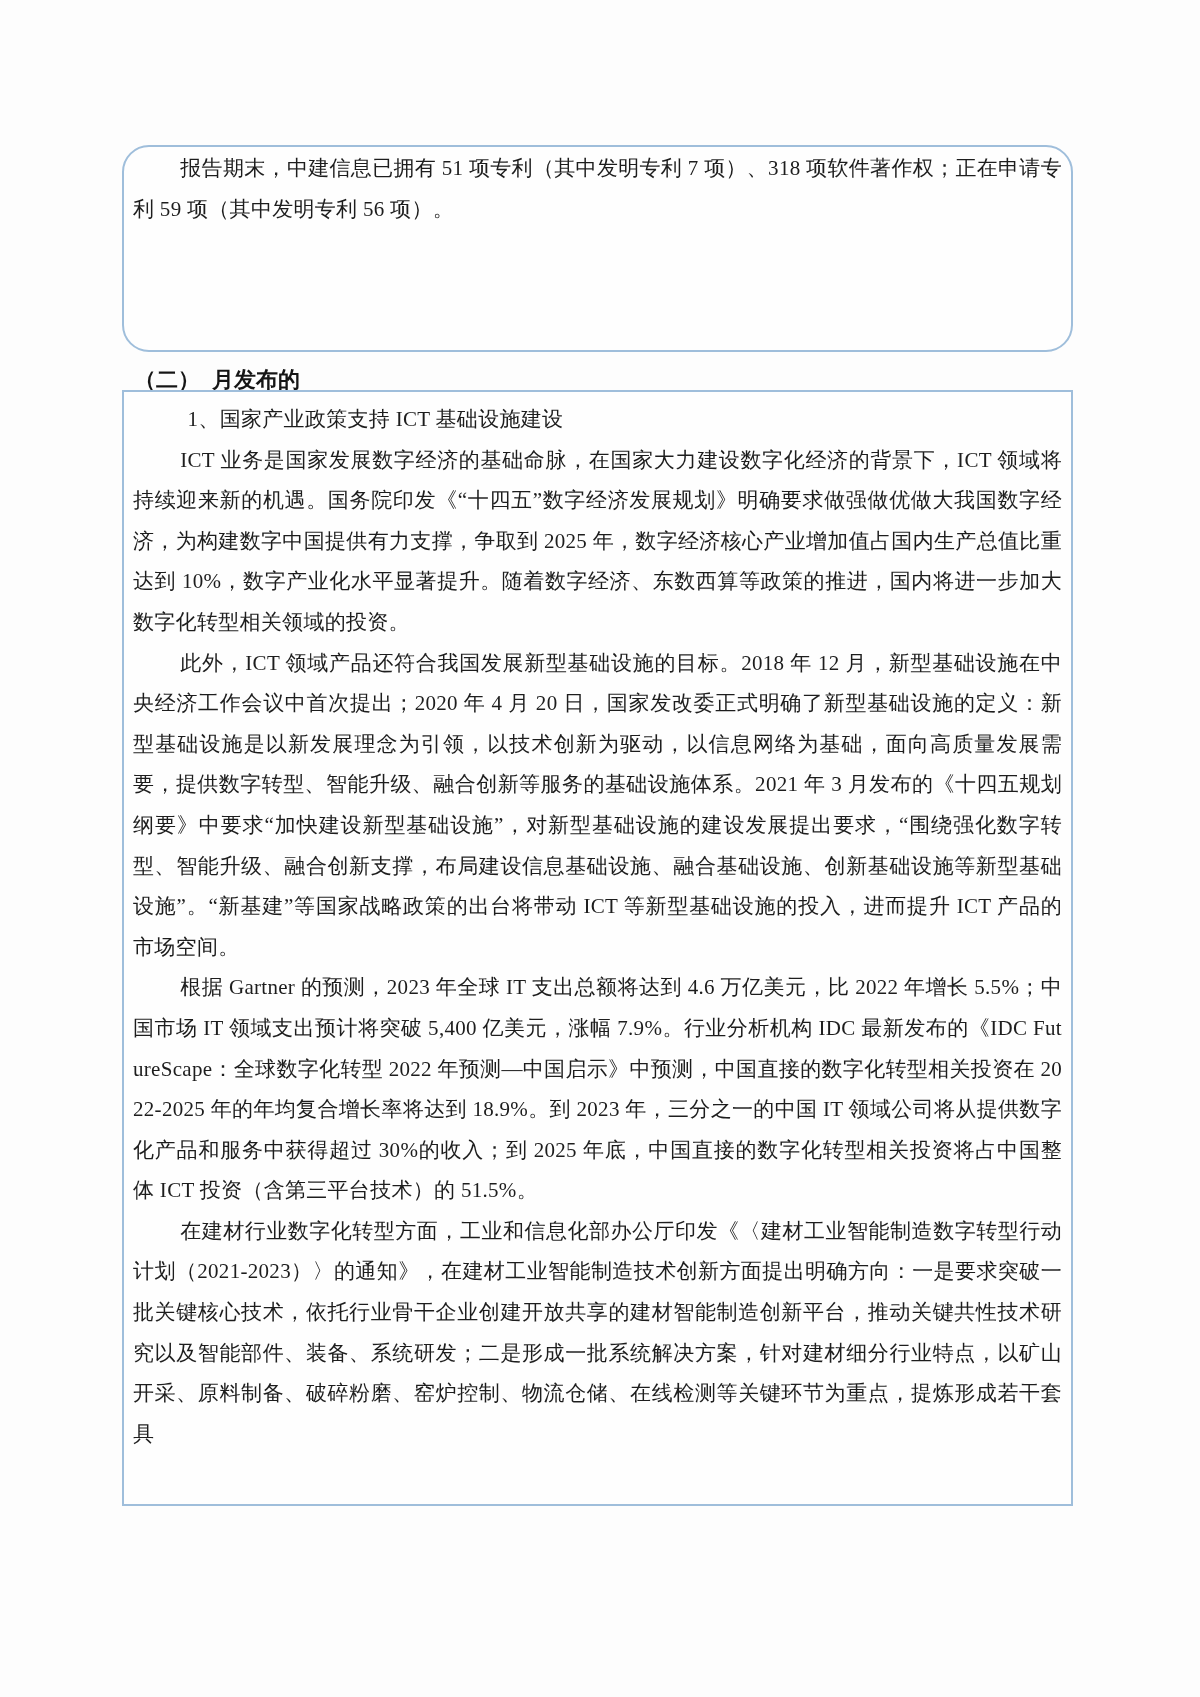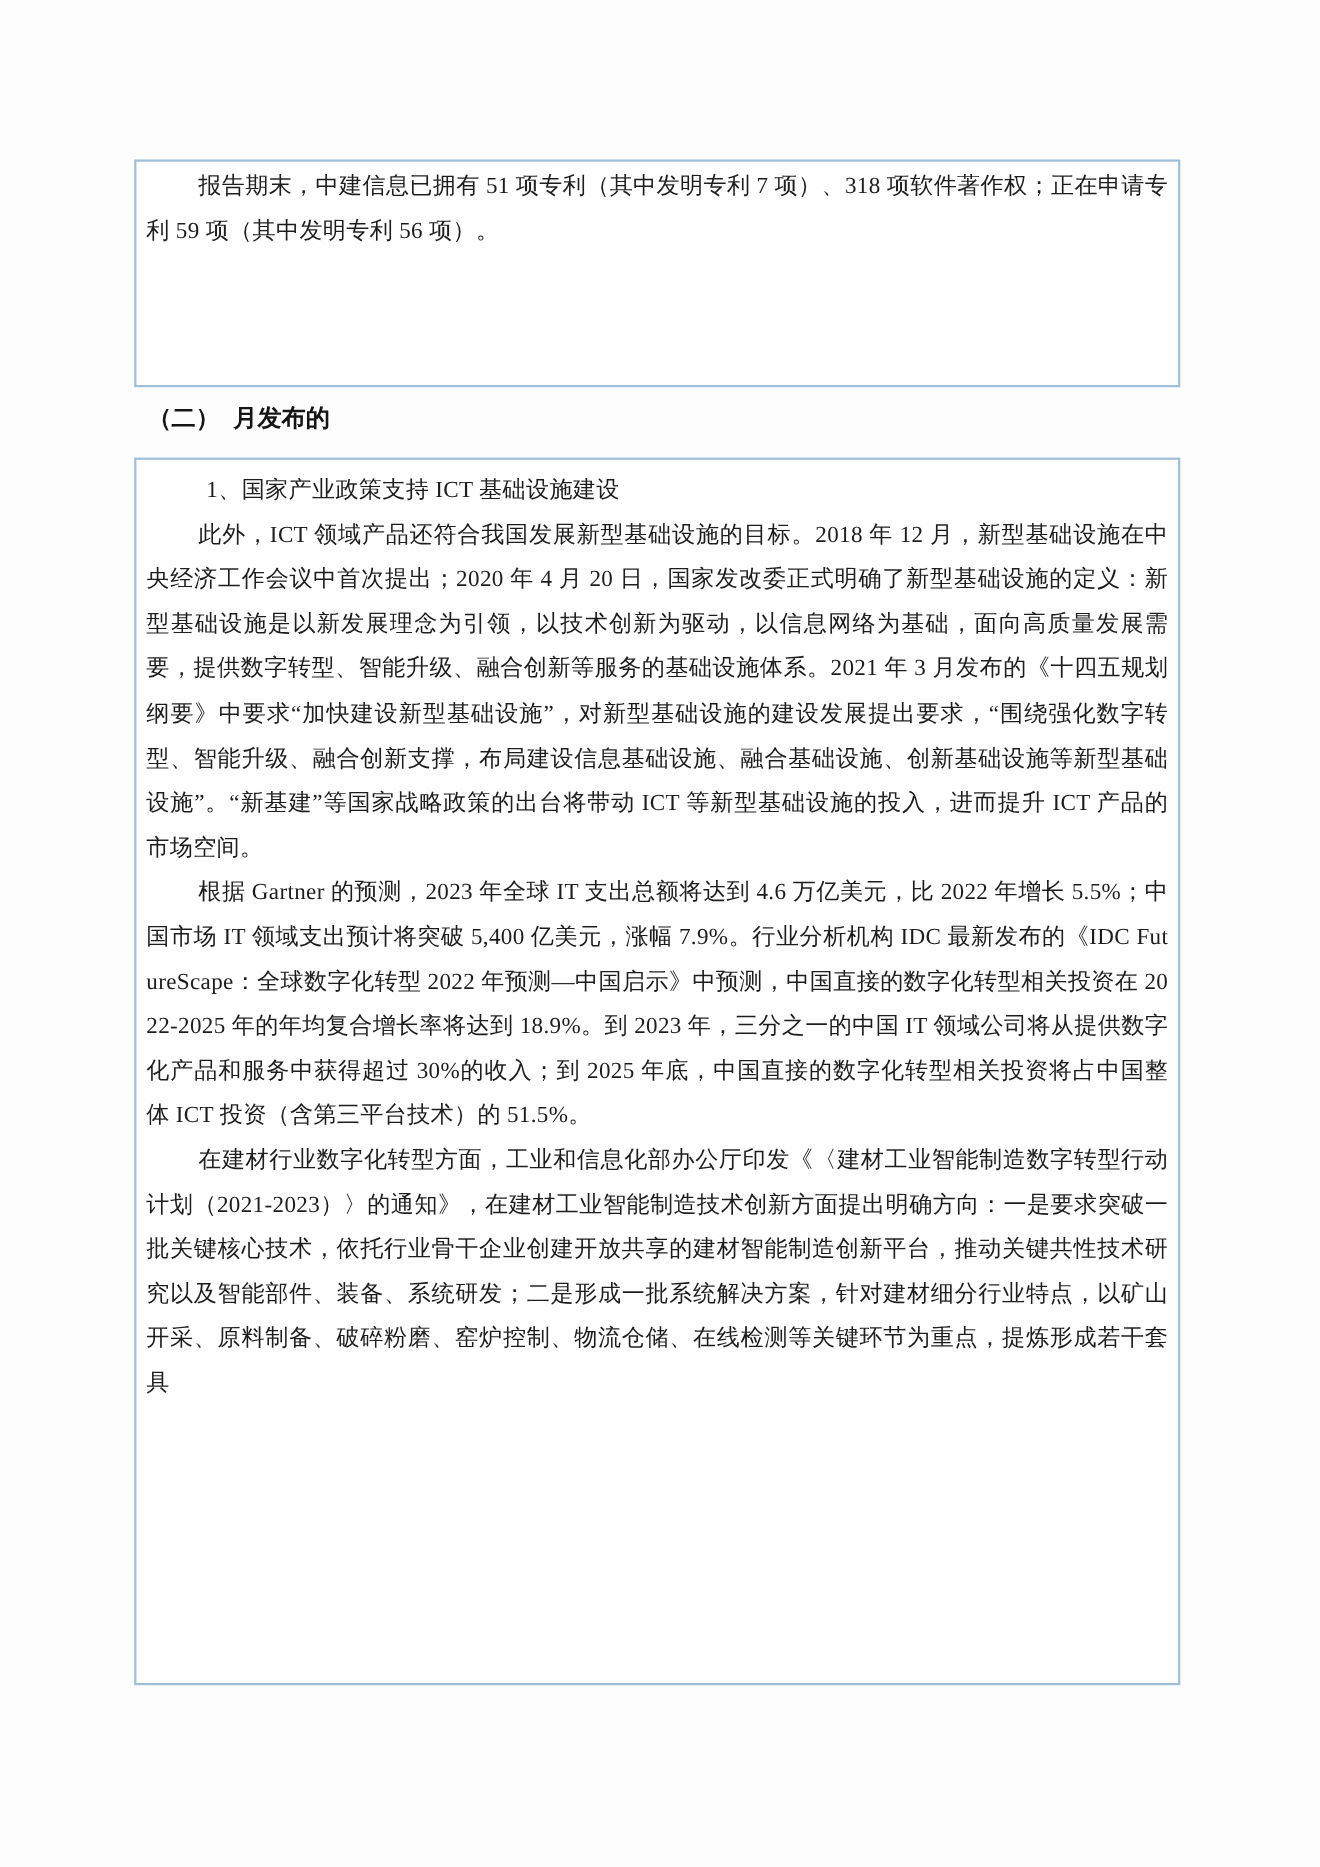--- a/index.html
+++ b/index.html
@@ -19,22 +19,22 @@
   .page{position:absolute;inset:0;}
   .text-box{
     position:absolute;
     left:122px;
     width:951px;
     border:2px solid var(--box-border);
     box-sizing:border-box;
     background:#fefefe;
     overflow:hidden;
   }
-  .intro-box{top:145px;height:207px;padding:1px 9px 0 9px;}
-  .industry-box{top:416px;height:1116px;padding:7px 9px 0 9px;}
+  .intro-box{top:145px;height:207px;padding:1px 9px 0 9px;border-radius:27px;}
+  .industry-box{top:390px;height:1116px;padding:7px 9px 0 9px;}
   .para{
     margin:0;
     font-size:21px;
     line-height:40.6px;
     text-align:justify;
     text-indent:2.25em;
     word-break:break-all;
     letter-spacing:0.3px;
   }
   .subheading{
@@ -68,18 +68,19 @@
     <p class="para">报告期末，中建信息已拥有 51 项专利（其中发明专利 7 项）、318 项软件著作权；正在申请专利 59 项（其中发明专利 56 项）。</p>
   </div>
 
   <div class="section-header">
     <span>（二）</span>
     <span>月发布的</span>
   </div>
 
   <div class="text-box industry-box">
     <p class="subheading">1、国家产业政策支持 ICT 基础设施建设</p>
+    <p class="para">ICT 业务是国家发展数字经济的基础命脉，在国家大力建设数字化经济的背景下，ICT 领域将持续迎来新的机遇。国务院印发《“十四五”数字经济发展规划》明确要求做强做优做大我国数字经济，为构建数字中国提供有力支撑，争取到 2025 年，数字经济核心产业增加值占国内生产总值比重达到 10%，数字产业化水平显著提升。随着数字经济、东数西算等政策的推进，国内将进一步加大数字化转型相关领域的投资。</p>
     <p class="para">此外，ICT 领域产品还符合我国发展新型基础设施的目标。2018 年 12 月，新型基础设施在中央经济工作会议中首次提出；2020 年 4 月 20 日，国家发改委正式明确了新型基础设施的定义：新型基础设施是以新发展理念为引领，以技术创新为驱动，以信息网络为基础，面向高质量发展需要，提供数字转型、智能升级、融合创新等服务的基础设施体系。2021 年 3 月发布的《十四五规划纲要》中要求“加快建设新型基础设施”，对新型基础设施的建设发展提出要求，“围绕强化数字转型、智能升级、融合创新支撑，布局建设信息基础设施、融合基础设施、创新基础设施等新型基础设施”。“新基建”等国家战略政策的出台将带动 ICT 等新型基础设施的投入，进而提升 ICT 产品的市场空间。</p>
     <p class="para">根据 Gartner 的预测，2023 年全球 IT 支出总额将达到 4.6 万亿美元，比 2022 年增长 5.5%；中国市场 IT 领域支出预计将突破 5,400 亿美元，涨幅 7.9%。行业分析机构 IDC 最新发布的《IDC FutureScape：全球数字化转型 2022 年预测—中国启示》中预测，中国直接的数字化转型相关投资在 2022-2025 年的年均复合增长率将达到 18.9%。到 2023 年，三分之一的中国 IT 领域公司将从提供数字化产品和服务中获得超过 30%的收入；到 2025 年底，中国直接的数字化转型相关投资将占中国整体 ICT 投资（含第三平台技术）的 51.5%。</p>
     <p class="para">在建材行业数字化转型方面，工业和信息化部办公厅印发《〈建材工业智能制造数字转型行动计划（2021-2023）〉的通知》，在建材工业智能制造技术创新方面提出明确方向：一是要求突破一批关键核心技术，依托行业骨干企业创建开放共享的建材智能制造创新平台，推动关键共性技术研究以及智能部件、装备、系统研发；二是形成一批系统解决方案，针对建材细分行业特点，以矿山开采、原料制备、破碎粉磨、窑炉控制、物流仓储、在线检测等关键环节为重点，提炼形成若干套具</p>
   </div>
 
 </div>
 
 </body></html>

